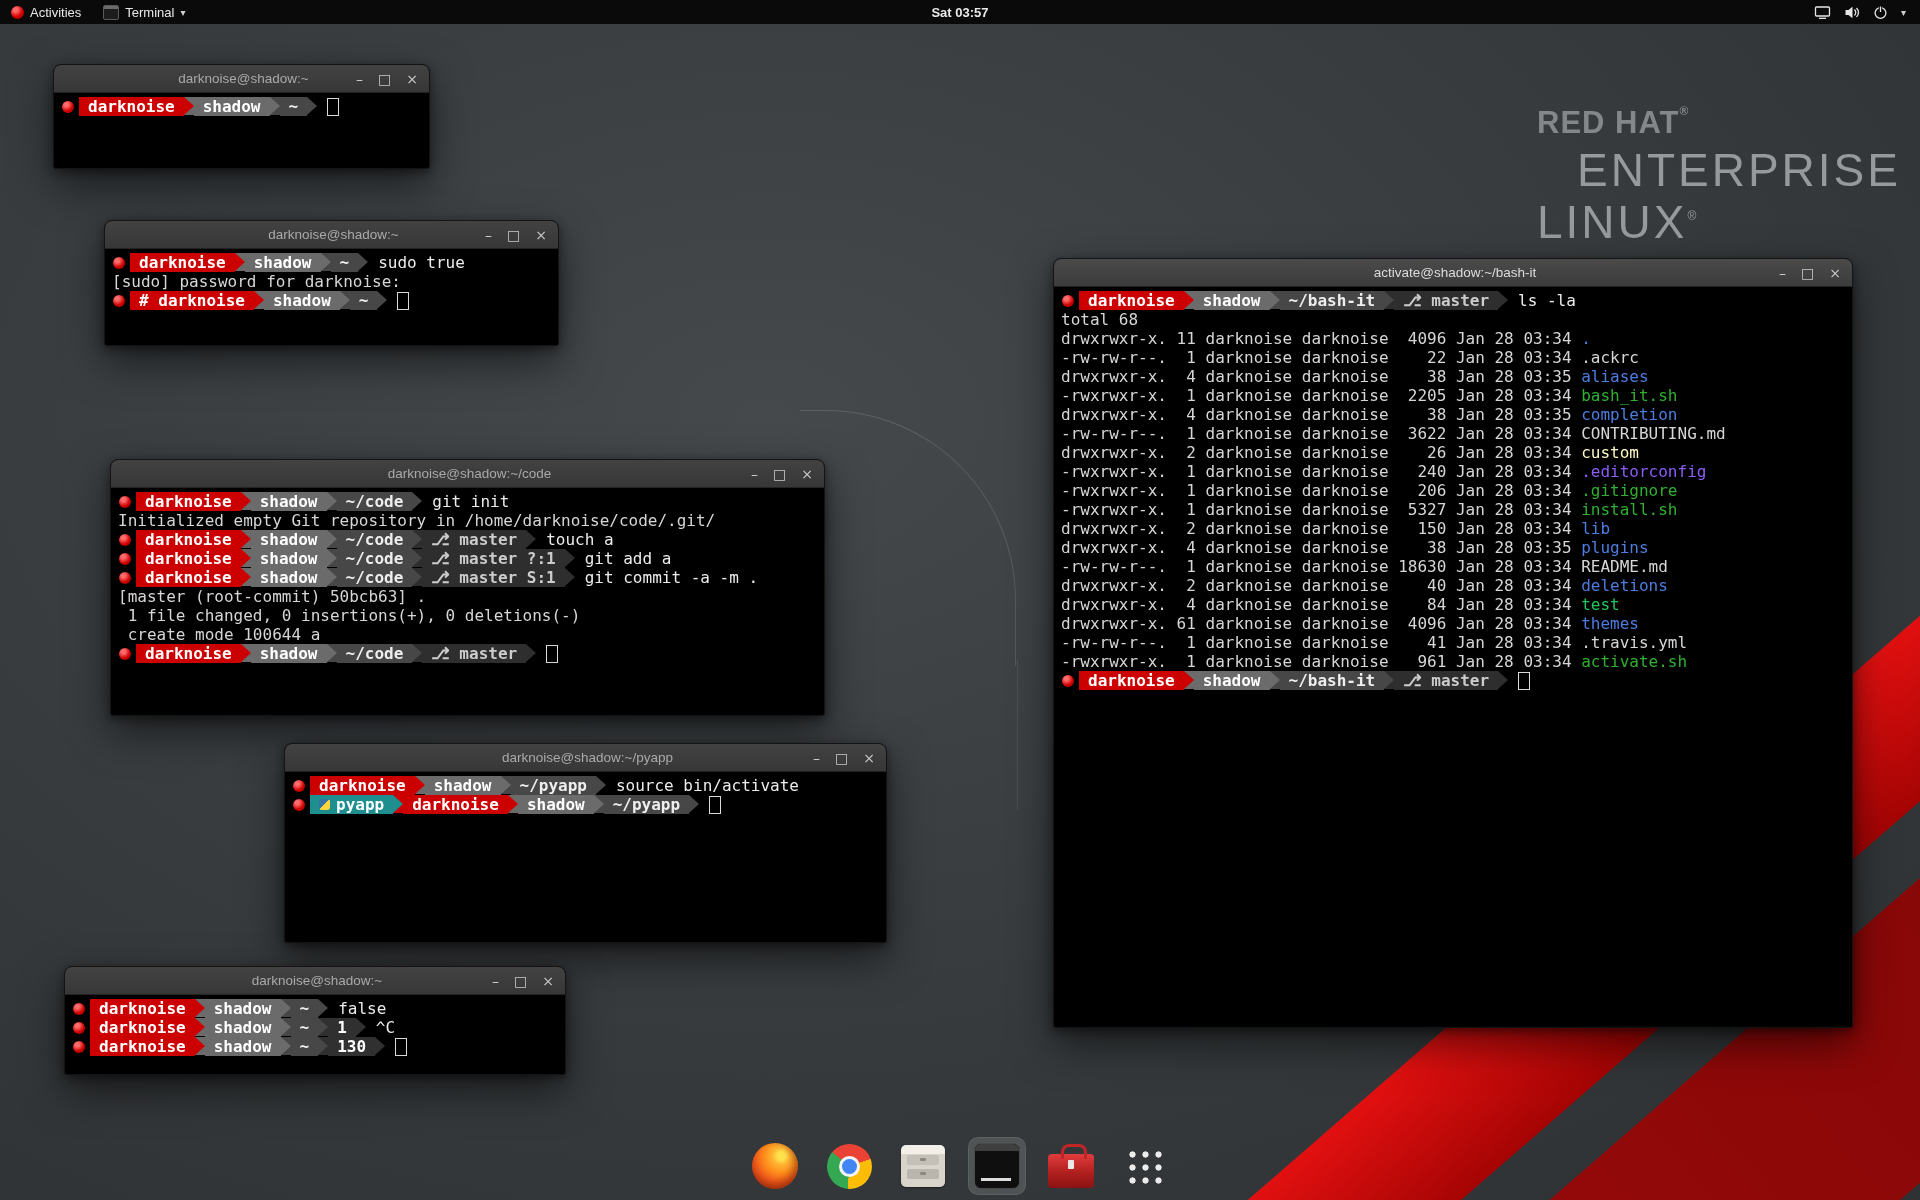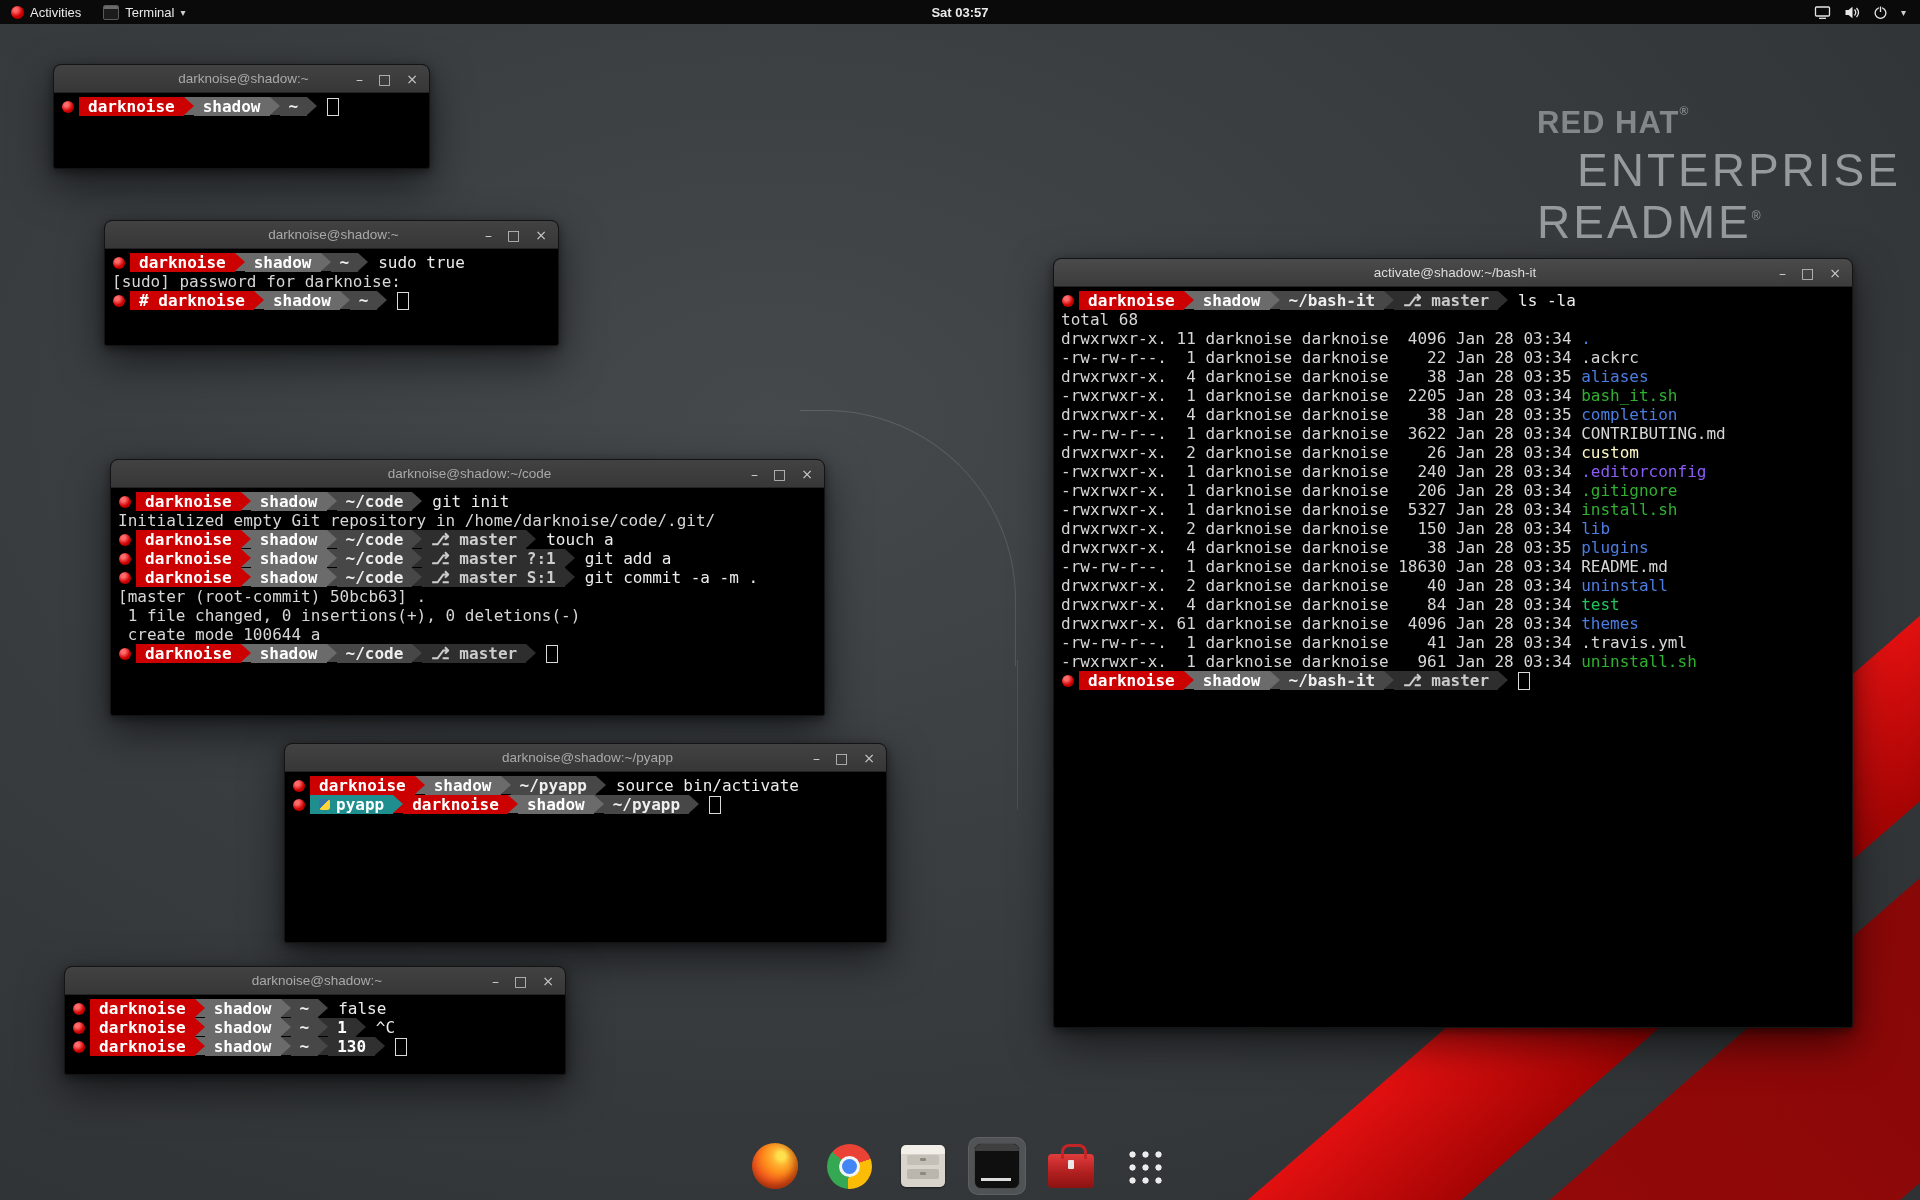--- a/index.html
+++ b/index.html
@@ -118,21 +118,21 @@
     <div class="arc2"></div>
     <div class="ribbon r1"></div>
     <div class="ribbon r2"></div>
     <div class="ribbon r3"></div>
     <div class="ribbon r4"></div>
   </div>
 
   <div class="brand">
     <div class="l1"><span>RED HAT</span><sup>®</sup></div>
     <div class="l2">ENTERPRISE</div>
-    <div class="l3"><span>README</span><sup>®</sup></div>
+    <div class="l3"><span>LINUX</span><sup>®</sup></div>
   </div>
 
   <div class="topbar">
     <div class="tb-left">
       <div class="tb-item">
         <span class="rh-dot"></span>
         <span>Activities</span>
       </div>
       <div class="tb-item">
         <span class="term-mini"></span>
@@ -267,25 +267,25 @@
         <div class="term-line tline"><span>-rwxrwxr-x.  1 darknoise darknoise  2205 Jan 28 03:34 </span><span style="color: rgb(48, 176, 48);">bash_it.sh</span></div>
         <div class="term-line tline"><span>drwxrwxr-x.  4 darknoise darknoise    38 Jan 28 03:35 </span><span style="color: rgb(77, 125, 224);">completion</span></div>
         <div class="term-line tline"><span>-rw-rw-r--.  1 darknoise darknoise  3622 Jan 28 03:34 </span><span>CONTRIBUTING.md</span></div>
         <div class="term-line tline"><span>drwxrwxr-x.  2 darknoise darknoise    26 Jan 28 03:34 </span><span style="color: #fef9c3;">custom</span></div>
         <div class="term-line tline"><span>-rwxrwxr-x.  1 darknoise darknoise   240 Jan 28 03:34 </span><span style="color: #8b5cf6;">.editorconfig</span></div>
         <div class="term-line tline"><span>-rwxrwxr-x.  1 darknoise darknoise   206 Jan 28 03:34 </span><span style="color: rgb(48, 176, 48);">.gitignore</span></div>
         <div class="term-line tline"><span>-rwxrwxr-x.  1 darknoise darknoise  5327 Jan 28 03:34 </span><span style="color: rgb(48, 176, 48);">install.sh</span></div>
         <div class="term-line tline"><span>drwxrwxr-x.  2 darknoise darknoise   150 Jan 28 03:34 </span><span style="color: rgb(77, 125, 224);">lib</span></div>
         <div class="term-line tline"><span>drwxrwxr-x.  4 darknoise darknoise    38 Jan 28 03:35 </span><span style="color: rgb(77, 125, 224);">plugins</span></div>
         <div class="term-line tline"><span>-rw-rw-r--.  1 darknoise darknoise 18630 Jan 28 03:34 </span><span>README.md</span></div>
-        <div class="term-line tline"><span>drwxrwxr-x.  2 darknoise darknoise    40 Jan 28 03:34 </span><span style="color: rgb(77, 125, 224);">uninstall</span></div>
+        <div class="term-line tline"><span>drwxrwxr-x.  2 darknoise darknoise    40 Jan 28 03:34 </span><span style="color: rgb(77, 125, 224);">deletions</span></div>
         <div class="term-line tline"><span>drwxrwxr-x.  4 darknoise darknoise    84 Jan 28 03:34 </span><span style="color: #22c55e;">test</span></div>
         <div class="term-line tline"><span>drwxrwxr-x. 61 darknoise darknoise  4096 Jan 28 03:34 </span><span style="color: rgb(77, 125, 224);">themes</span></div>
         <div class="term-line tline"><span>-rw-rw-r--.  1 darknoise darknoise    41 Jan 28 03:34 </span><span>.travis.yml</span></div>
-        <div class="term-line tline"><span>-rwxrwxr-x.  1 darknoise darknoise   961 Jan 28 03:34 </span><span style="color: rgb(48, 176, 48);">uninstall.sh</span></div>
+        <div class="term-line tline"><span>-rwxrwxr-x.  1 darknoise darknoise   961 Jan 28 03:34 </span><span style="color: rgb(48, 176, 48);">activate.sh</span></div>
         <div class="term-line pline"><span class="pl-icon"></span><span class="pl-seg" style="background: rgb(204, 0, 0); color: rgb(255, 255, 255);">darknoise</span><span class="pl-arrow" style="border-left-color: rgb(204, 0, 0); background: rgb(107, 107, 107);"></span><span class="pl-seg" style="background: rgb(107, 107, 107); color: rgb(255, 255, 255);">shadow</span><span class="pl-arrow" style="border-left-color: rgb(107, 107, 107); background: rgb(71, 71, 71);"></span><span class="pl-seg" style="background: rgb(71, 71, 71); color: rgb(238, 238, 238);">~/bash-it</span><span class="pl-arrow" style="border-left-color: rgb(71, 71, 71); background: rgb(46, 46, 46);"></span><span class="pl-seg" style="background: rgb(46, 46, 46); color: rgb(204, 204, 204);">⎇ master</span><span class="pl-arrow" style="border-left-color: rgb(46, 46, 46); background: transparent;"></span><span class="cursor"></span></div>
       </div>
   </div>
 
   <div class="dock">
     <div class="dock-item">
         <div class="icon-ff"></div>
       </div>
     <div class="dock-item">
         <div class="icon-chrome"></div>

